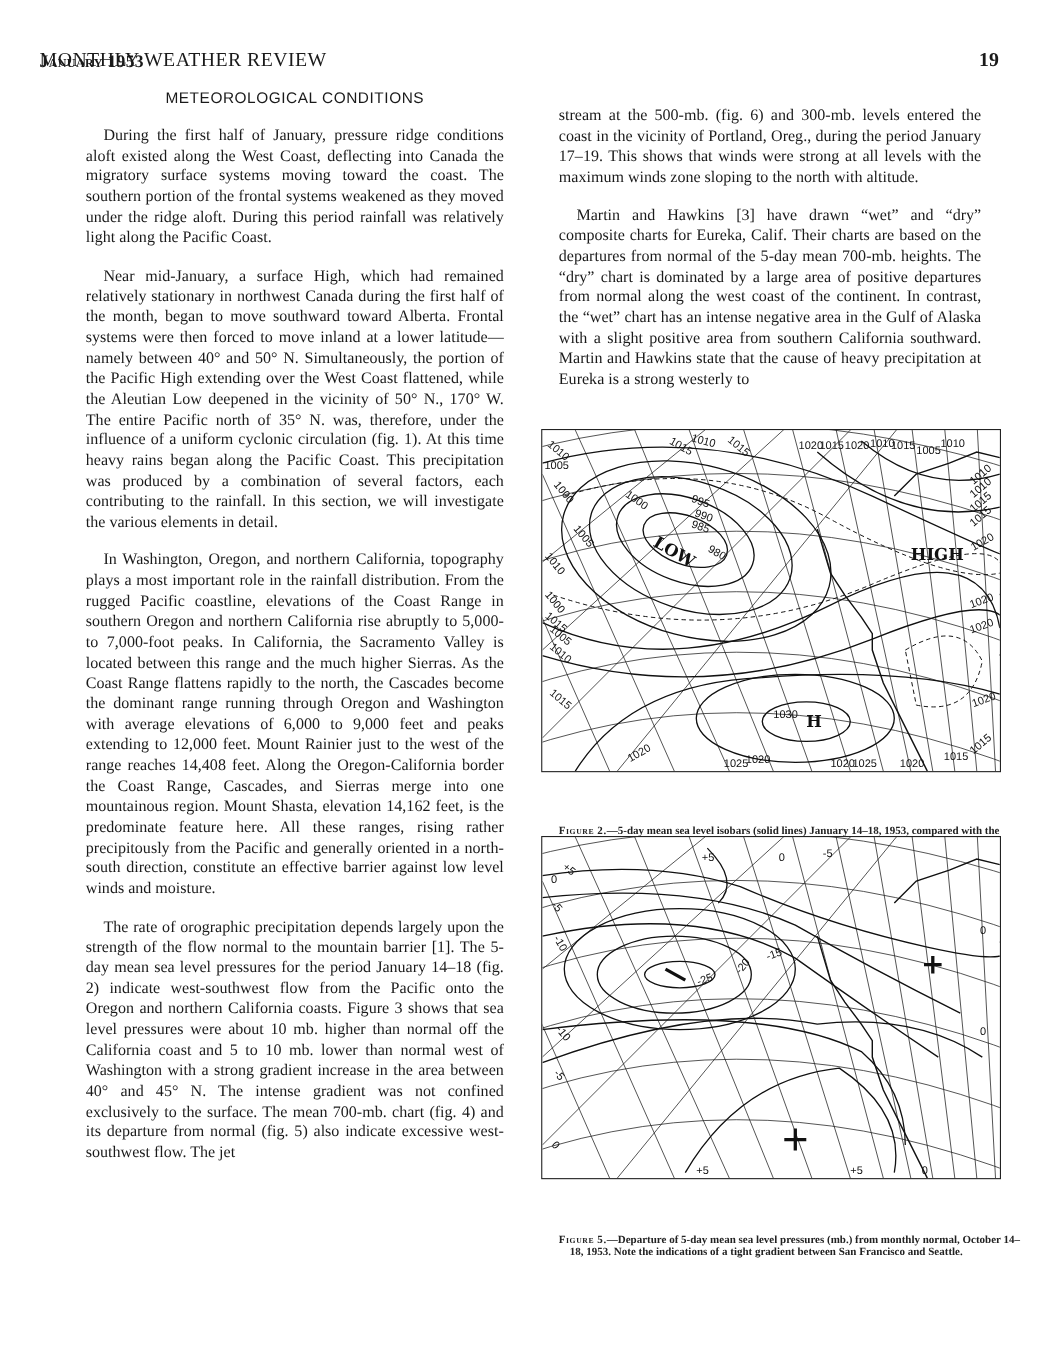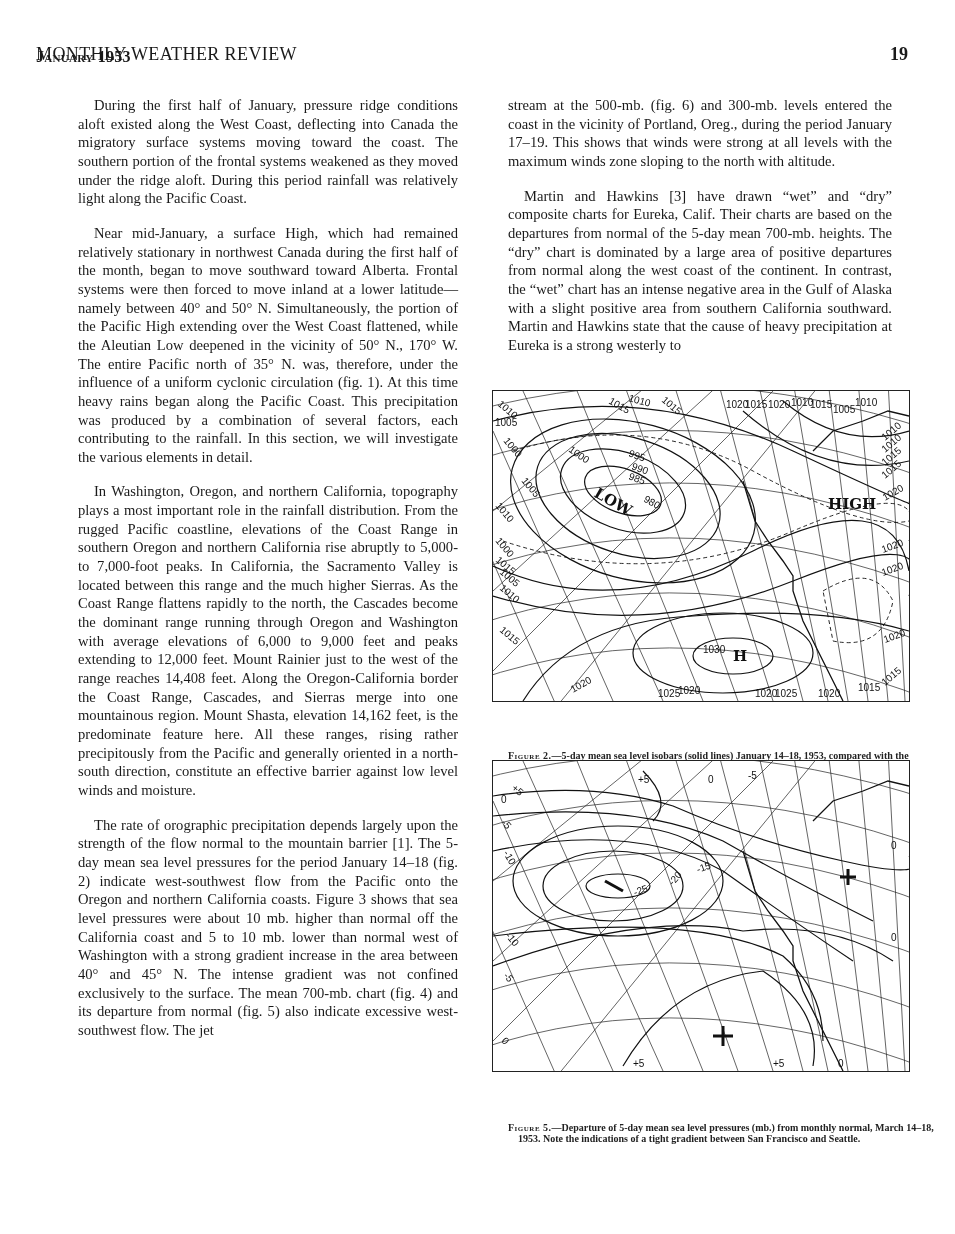--- a/index.html
+++ b/index.html
@@ -30,20 +30,21 @@
 </head>
 <body>
 
 <div class="header">
   <span class="h-left">January 1953</span>
   <span class="h-center">MONTHLY WEATHER REVIEW</span>
   <span class="h-right">19</span>
 </div>
 
 <div class="col col-left">
+  <div class="section-title">METEOROLOGICAL CONDITIONS</div>
   <p>During the first half of January, pressure ridge conditions aloft existed along the West Coast, deflecting into Canada the migratory surface systems moving toward the coast. The southern portion of the frontal systems weakened as they moved under the ridge aloft. During this period rainfall was relatively light along the Pacific Coast.</p>
   <p>Near mid-January, a surface High, which had remained relatively stationary in northwest Canada during the first half of the month, began to move southward toward Alberta. Frontal systems were then forced to move inland at a lower latitude—namely between 40° and 50° N. Simultaneously, the portion of the Pacific High extending over the West Coast flattened, while the Aleutian Low deepened in the vicinity of 50° N., 170° W. The entire Pacific north of 35° N. was, therefore, under the influence of a uniform cyclonic circulation (fig. 1). At this time heavy rains began along the Pacific Coast. This precipitation was produced by a combination of several factors, each contributing to the rainfall. In this section, we will investigate the various elements in detail.</p>
   <p>In Washington, Oregon, and northern California, topography plays a most important role in the rainfall distribution. From the rugged Pacific coastline, elevations of the Coast Range in southern Oregon and northern California rise abruptly to 5,000- to 7,000-foot peaks. In California, the Sacramento Valley is located between this range and the much higher Sierras. As the Coast Range flattens rapidly to the north, the Cascades become the dominant range running through Oregon and Washington with average elevations of 6,000 to 9,000 feet and peaks extending to 12,000 feet. Mount Rainier just to the west of the range reaches 14,408 feet. Along the Oregon-California border the Coast Range, Cascades, and Sierras merge into one mountainous region. Mount Shasta, elevation 14,162 feet, is the predominate feature here. All these ranges, rising rather precipitously from the Pacific and generally oriented in a north-south direction, constitute an effective barrier against low level winds and moisture.</p>
   <p>The rate of orographic precipitation depends largely upon the strength of the flow normal to the mountain barrier [1]. The 5-day mean sea level pressures for the period January 14–18 (fig. 2) indicate west-southwest flow from the Pacific onto the Oregon and northern California coasts. Figure 3 shows that sea level pressures were about 10 mb. higher than normal off the California coast and 5 to 10 mb. lower than normal west of Washington with a strong gradient increase in the area between 40° and 45° N. The intense gradient was not confined exclusively to the surface. The mean 700-mb. chart (fig. 4) and its departure from normal (fig. 5) also indicate excessive west-southwest flow. The jet</p>
 </div>
 
 <div class="col col-right">
   <p style="text-indent:0">stream at the 500-mb. (fig. 6) and 300-mb. levels entered the coast in the vicinity of Portland, Oreg., during the period January 17–19. This shows that winds were strong at all levels with the maximum winds zone sloping to the north with altitude.</p>
   <p>Martin and Hawkins [3] have drawn “wet” and “dry” composite charts for Eureka, Calif. Their charts are based on the departures from normal of the 5-day mean 700-mb. heights. The “dry” chart is dominated by a large area of positive departures from normal along the west coast of the continent. In contrast, the “wet” chart has an intense negative area in the Gulf of Alaska with a slight positive area from southern California southward. Martin and Hawkins state that the cause of heavy precipitation at Eureka is a strong westerly to</p>
 </div>
@@ -213,14 +214,14 @@
       <text class="maplabel" x="10" y="215" font-size="13" transform="rotate(50 10 215)">-5</text>
       <text class="maplabel" x="8" y="280" font-size="13" transform="rotate(50 8 280)">0</text>
       <text class="maplabel" x="140" y="306" font-size="13">+5</text>
       <text class="maplabel" x="280" y="306" font-size="13">+5</text>
       <text class="maplabel" x="345" y="306" font-size="13">0</text>
       <text class="maplabel" x="398" y="180" font-size="13">0</text>
     </g>
   </svg>
 </div>
 <div class="caption cap3">
-  <span class="cap-label">Figure 5.</span><span>—Departure of 5-day mean sea level pressures (mb.) from monthly normal, March 14–18, 1953. Note the indications of a tight gradient between San Francisco and Seattle.</span>
+  <span class="cap-label">Figure 5.</span><span>—Departure of 5-day mean sea level pressures (mb.) from monthly normal, October 14–18, 1953. Note the indications of a tight gradient between San Francisco and Seattle.</span>
 </div>
 
 </body></html>

